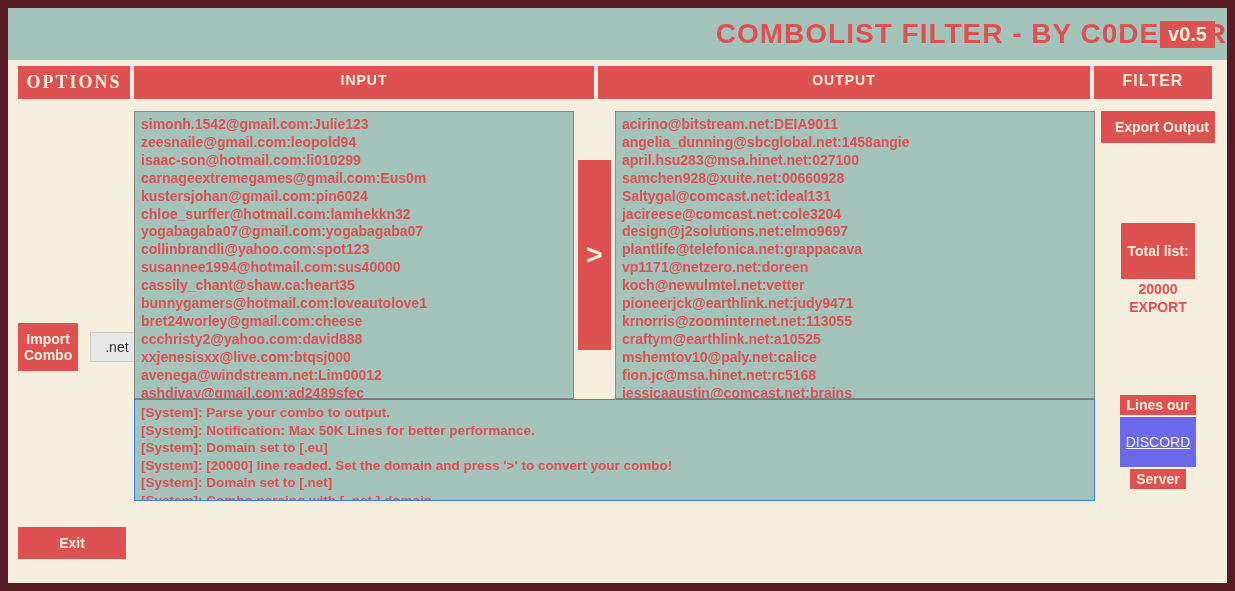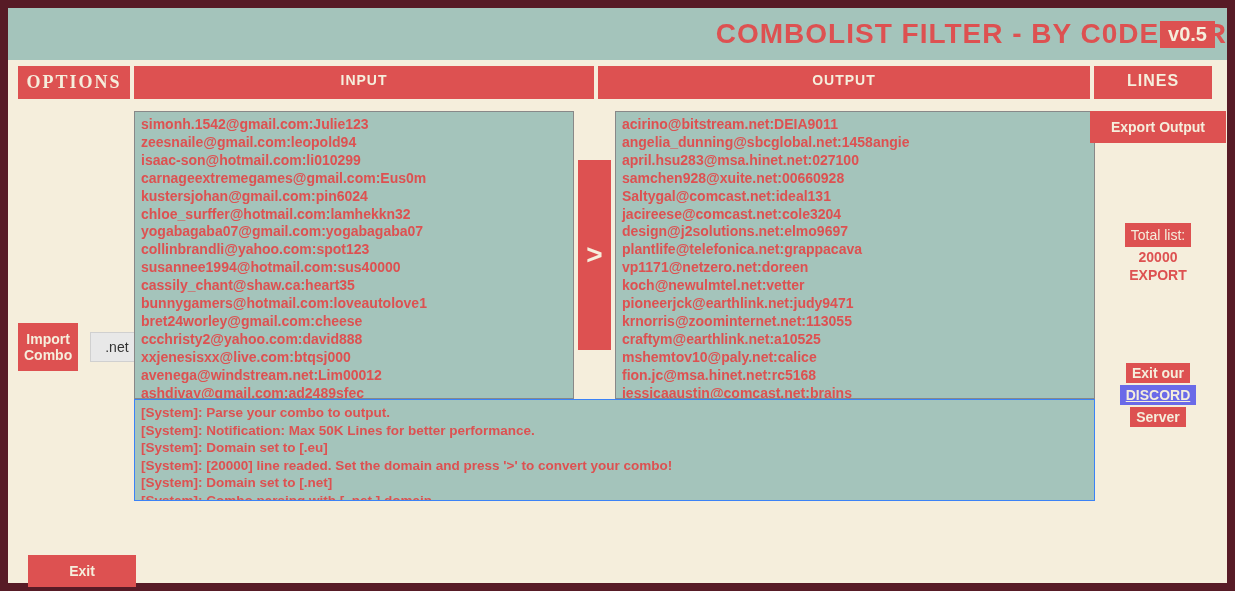--- a/index.html
+++ b/index.html
@@ -165,74 +165,74 @@
     white-space: pre;
     line-height: 1.3;
   }
   .right {
     width: 118px;
     display: flex;
     flex-direction: column;
     align-items: center;
     gap: 10px;
   }
-  .right .btn { width: 136px; }
+  .right .btn { width: 114px; text-align: right; }
   .spacer-sm { height: 60px; }
   .total-box{text-align:center;}
   .total-badge {
     background: #dd5151;
     color: #f5eedc;
-    font-weight: normal;
-    padding: 4px 6px;
+    font-weight: bold;
+    padding: 20px 6px;
     display:inline-block;
   }
   .total-plain {
     color: #dd5151;
     font-weight: bold;
     margin-top:2px;
   }
   .discord-box { margin-top: 70px; text-align: center;}
   .badge-red {
     background: #dd5151;
     color: #f5eedc;
     font-weight: bold;
     padding: 2px 6px;
     display:inline-block;
     margin-bottom:2px;
   }
   .badge-blue {
     background: #6a6ae8;
     color: #f5eedc;
-    font-weight: bold;
-    padding: 2px 6px;
+    font-weight: normal;
+    padding: 17px 6px;
     text-decoration: underline;
     display:inline-block;
     margin-bottom:2px;
   }
   .exit-row {
-    padding-left: 20px;
+    padding-left: 10px;
     position: absolute;
-    bottom: 4px;
+    bottom: 32px;
   }
 </style>
 </head>
 <body>
 
 <div class="app">
 
   <div class="titlebar">
     <div class="title">COMBOLIST FILTER - BY C0DEIN3R</div>
     <div class="version-badge">v0.5</div>
   </div>
 
   <div class="toolbar">
     <div class="toolbar-cell col-options">OPTIONS</div>
     <div class="toolbar-cell col-input">INPUT</div>
     <div class="toolbar-cell col-output">OUTPUT</div>
-    <div class="toolbar-cell col-export">LINES</div>
+    <div class="toolbar-cell col-export">FILTER</div>
   </div>
 
   <div class="main">
 
     <div class="side">
       <button class="btn">Import Combo</button>
       <div class="domain-label">.net</div>
       <select class="domain-select">
         <option>.net</option>
       </select>
@@ -287,21 +287,21 @@
 
     <div class="right">
       <button class="btn">Export Output</button>
       <div class="spacer-sm"></div>
       <div class="total-box">
         <div class="total-badge">Total list:</div>
         <div class="total-plain">20000</div>
         <div class="total-plain">EXPORT</div>
       </div>
       <div class="discord-box">
-        <div class="badge-red">Exit our</div><br>
+        <div class="badge-red">Lines our</div><br>
         <a class="badge-blue">DISCORD</a><br>
         <div class="badge-red">Server</div>
       </div>
     </div>
 
   </div>
 
   <div class="exit-row">
     <button class="btn">Exit</button>
   </div>

